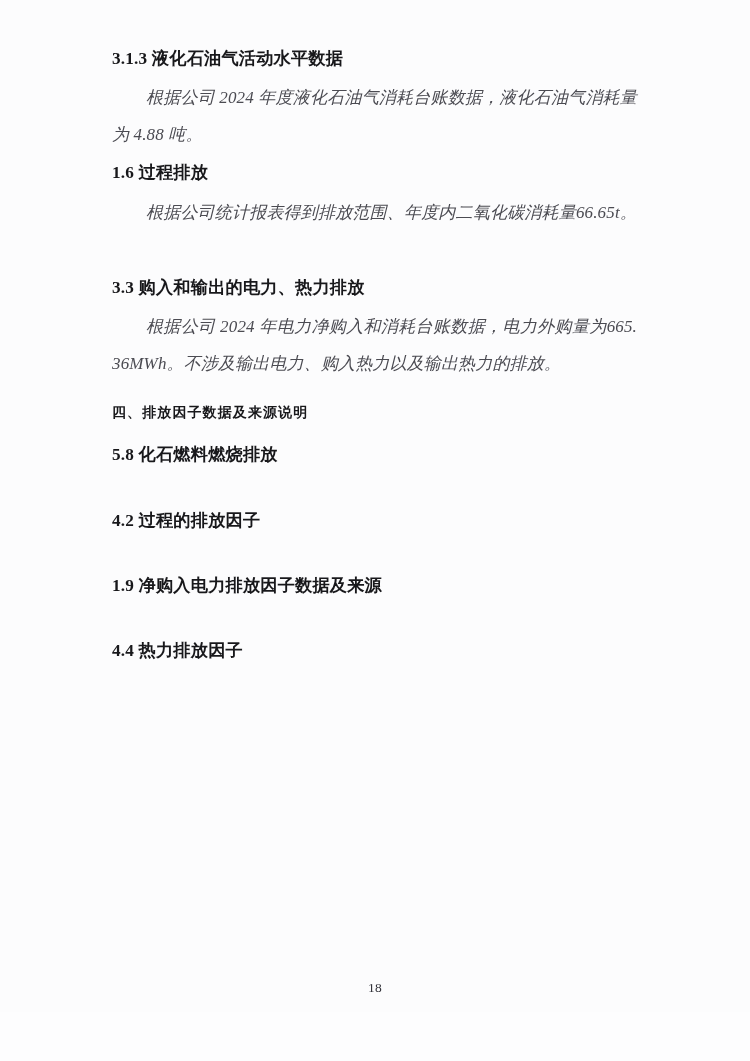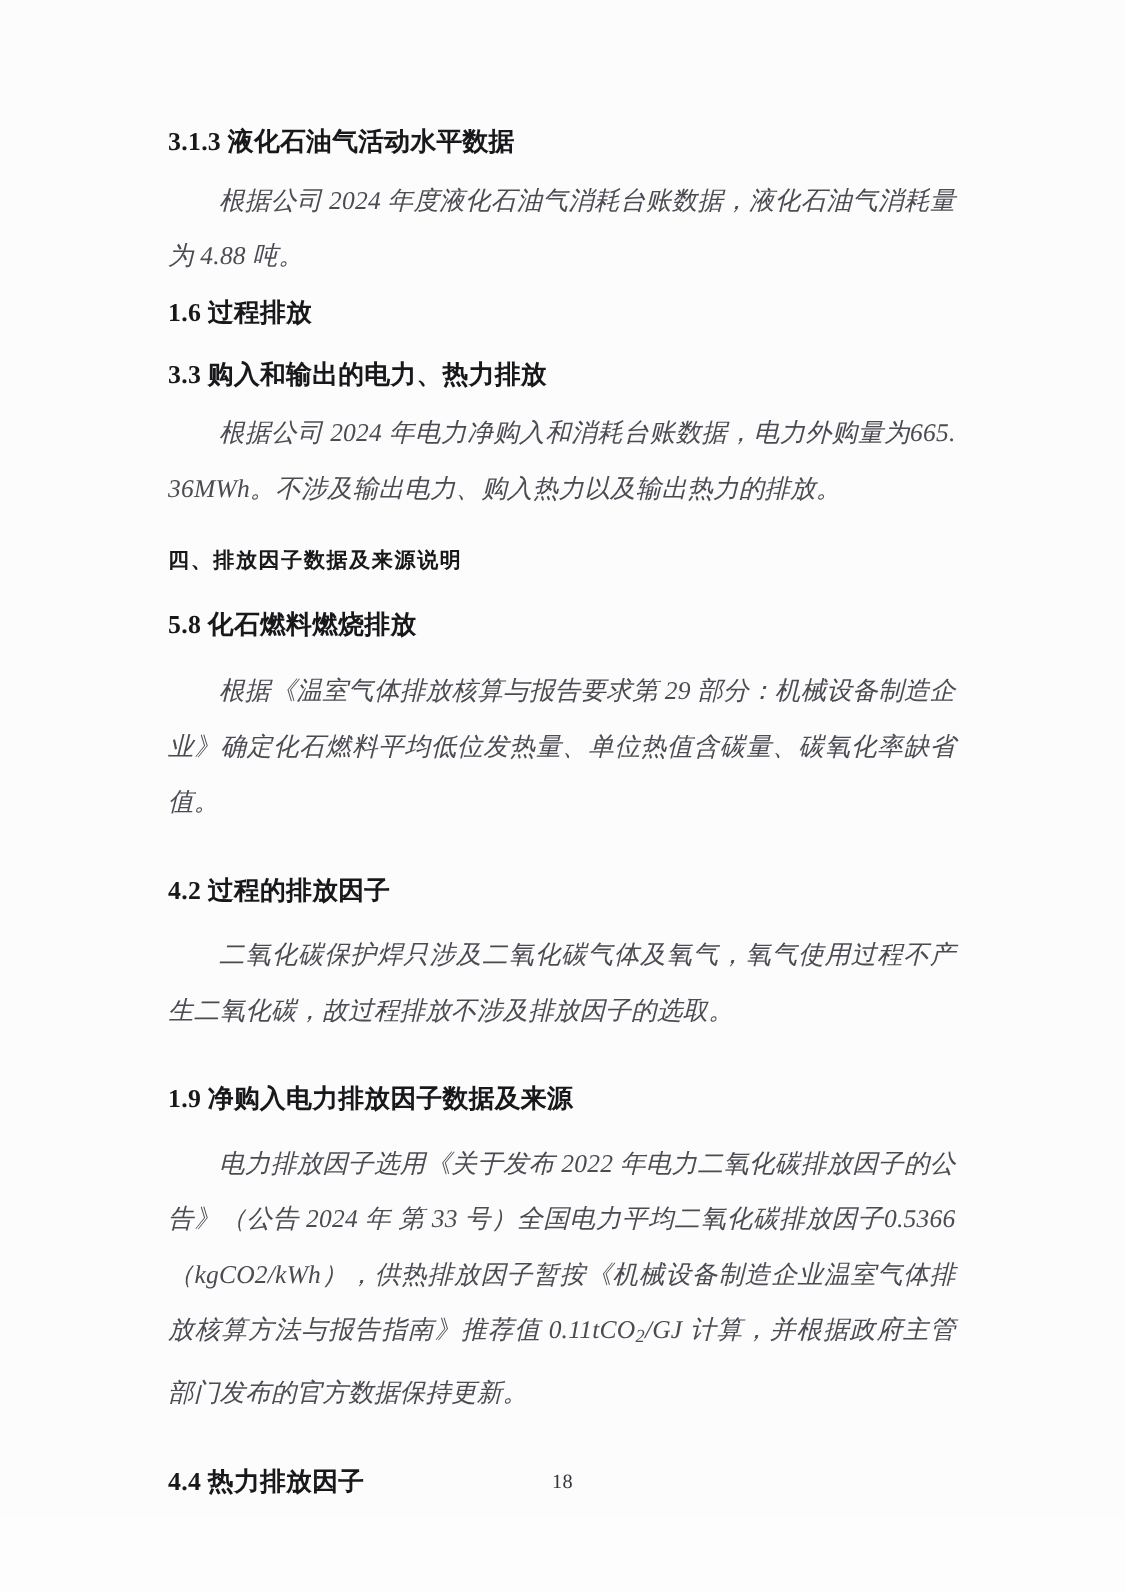--- a/index.html
+++ b/index.html
@@ -16,21 +16,21 @@
     position: relative;
   }
 
   .page {
     position: absolute;
     top: 0; left: 0;
     width: 750px;
     height: 1012px;
     background: #fcfcfd;
     box-sizing: border-box;
-    padding: 84px 113px 0 112px;
+    padding: 48px 113px 0 112px;
   }
 
   .doc-body {
     width: 525px;
     position: relative;
   }
 
   
   h2.heading, h3.heading {
     margin: 0;
@@ -101,48 +101,46 @@
   <div class="doc-body">
 
     <h3 class="heading">3.1.3 液化石油气活动水平数据</h3>
     <div class="gap-h-tight"></div>
     <p class="para">根据公司 2024 年度液化石油气消耗台账数据，液化石油气消耗量为 4.88 吨。</p>
 
     <div class="gap-h-tight"></div>
 
     <h3 class="heading">1.6 过程排放</h3>
     <div class="gap-h-tight"></div>
+    <p class="para single">根据公司统计报表得到排放范围、年度内二氧化碳消耗量66.65t。</p>
 
     <div class="gap-h-tight"></div>
 
     <h3 class="heading">3.3 购入和输出的电力、热力排放</h3>
     <div class="gap-h-tight"></div>
     <p class="para">根据公司 2024 年电力净购入和消耗台账数据，电力外购量为665.36MWh。不涉及输出电力、购入热力以及输出热力的排放。</p>
 
     <div class="gap-h-med"></div>
 
     <h2 class="heading level1">四、排放因子数据及来源说明</h2>
 
     <div class="gap-h-med"></div>
 
     <h3 class="heading">5.8 化石燃料燃烧排放</h3>
     <div class="gap-h-small"></div>
-    <p class="para">根据《温室气体排放核算与报告要求第 29 部分：机械设备制造企业》确定化石燃料平均低位发热量、单位热值含碳量、碳氧化率缺省值。</p>
 
     <div class="gap-h-large"></div>
 
     <h3 class="heading">4.2 过程的排放因子</h3>
     <div class="gap-h-small"></div>
-    <p class="para">二氧化碳保护焊只涉及二氧化碳气体及氧气，氧气使用过程不产生二氧化碳，故过程排放不涉及排放因子的选取。</p>
 
     <div class="gap-h-large"></div>
 
     <h3 class="heading">1.9 净购入电力排放因子数据及来源</h3>
     <div class="gap-h-small"></div>
-    <p class="para"><span>电力排放因子选用《关于发布 2022 年电力二氧化碳排放因子的公告》（公告 2024 年 第 33 号）全国电力平均二氧化碳排放因子0.5366（kgCO2/kWh），供热排放因子暂按《机械设备制造企业温室气体排放核算方法与报告指南》推荐值 0.11tCO</span><sub>2</sub><span>/GJ 计算，并根据政府主管部门发布的官方数据保持更新。</span></p>
 
     <div class="gap-h-large"></div>
 
     <h3 class="heading">4.4 热力排放因子</h3>
 
   </div>
 
   <div class="page-number">18</div>
 </div>
 

